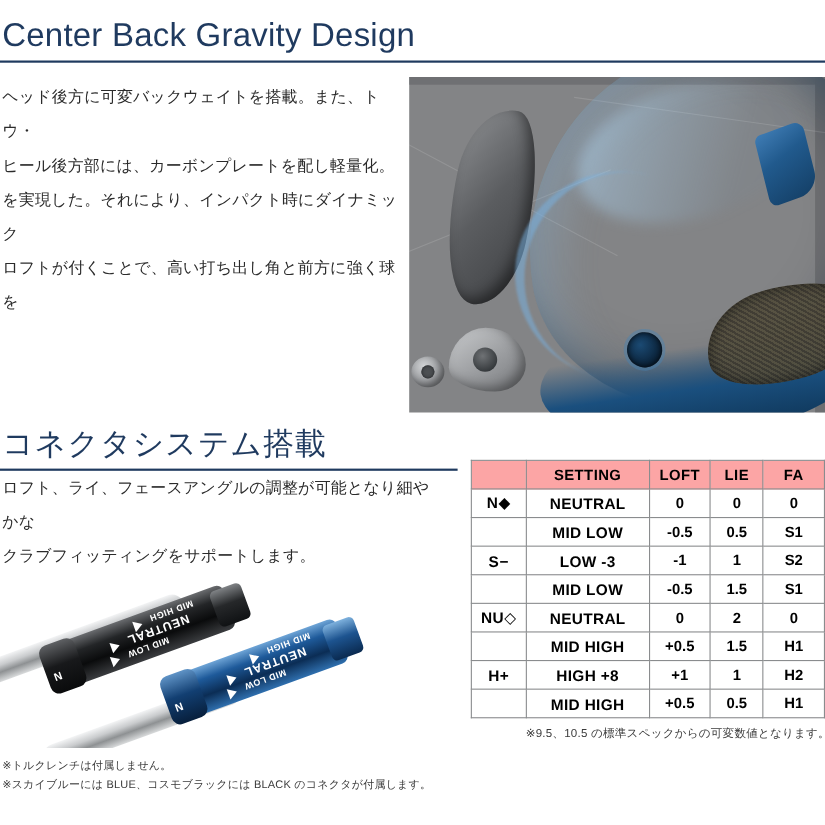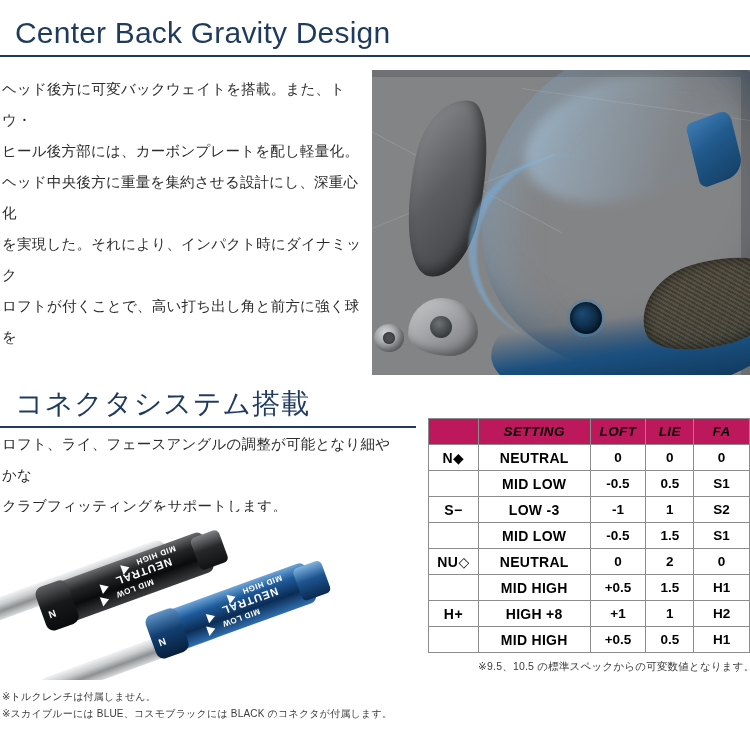--- a/index.html
+++ b/index.html
@@ -24,21 +24,21 @@
   }
   #head1 { top: 14px; }
   #head2 { top: 385px; }
 
   .section-title {
     font-size: 30px;
     line-height: 38px;
     color: #1f3a5f;
     font-weight: 400;
     letter-spacing: 0.2px;
-    padding-left: 15px;
+    padding-left: 2px;
     white-space: nowrap;
   }
   .section-title.jp {
     font-size: 28px;
     letter-spacing: 1px;
     font-weight: 500;
   }
   .title-rule {
     height: 2px;
     background: #1f3a5f;
@@ -301,24 +301,23 @@
   }
   #spec-table td, #spec-table th {
     border: 1px solid #8a8c8e;
     text-align: center;
     font-weight: 700;
     padding: 0;
     height: 26px;
     box-sizing: border-box;
   }
   #spec-table thead th {
-    background: #be185d;
+    background: #fca5a5;
     font-size: 13.5px;
     letter-spacing: 0.4px;
-    font-style: italic;
   }
   .col-code    { width: 50px; }
   .col-setting { width: 112px; }
   .col-loft    { width: 56px; }
   .col-lie     { width: 48px; }
   .col-fa      { width: 56px; }
   #spec-table td.code    { font-size: 14px; letter-spacing: 0.5px; }
   #spec-table td.setting { font-size: 14px; letter-spacing: 0.3px; }
   #spec-table td.num     { font-weight: 600; font-size: 13.5px; }
 
@@ -348,21 +347,20 @@
 <body>
 
 <div class="section-head" id="head1">
   <div class="section-title">Center Back Gravity Design</div>
   <div class="title-rule"></div>
 </div>
 
 <div class="body-copy" id="copy1">
   <p>ヘッド後方に可変バックウェイトを搭載。また、トウ・</p>
   <p>ヒール後方部には、カーボンプレートを配し軽量化。</p>
-  <p>ヘッド中央後方に重量を集約させる設計にし、深重心化</p>
   <p>を実現した。それにより、インパクト時にダイナミック</p>
   <p>ロフトが付くことで、高い打ち出し角と前方に強く球を</p>
 </div>
 
 <div id="hero">
   <div class="topbar"></div>
   <div class="rightbar"></div>
   <div class="grid-line" style="left:-40px; top:40px; width:260px; height:1px; transform:rotate(28deg);"></div>
   <div class="grid-line" style="left:-30px; top:170px; width:230px; height:1px; transform:rotate(-22deg);"></div>
   <div class="grid-line" style="left:150px; top:18px; width:240px; height:1px; transform:rotate(8deg);"></div>

